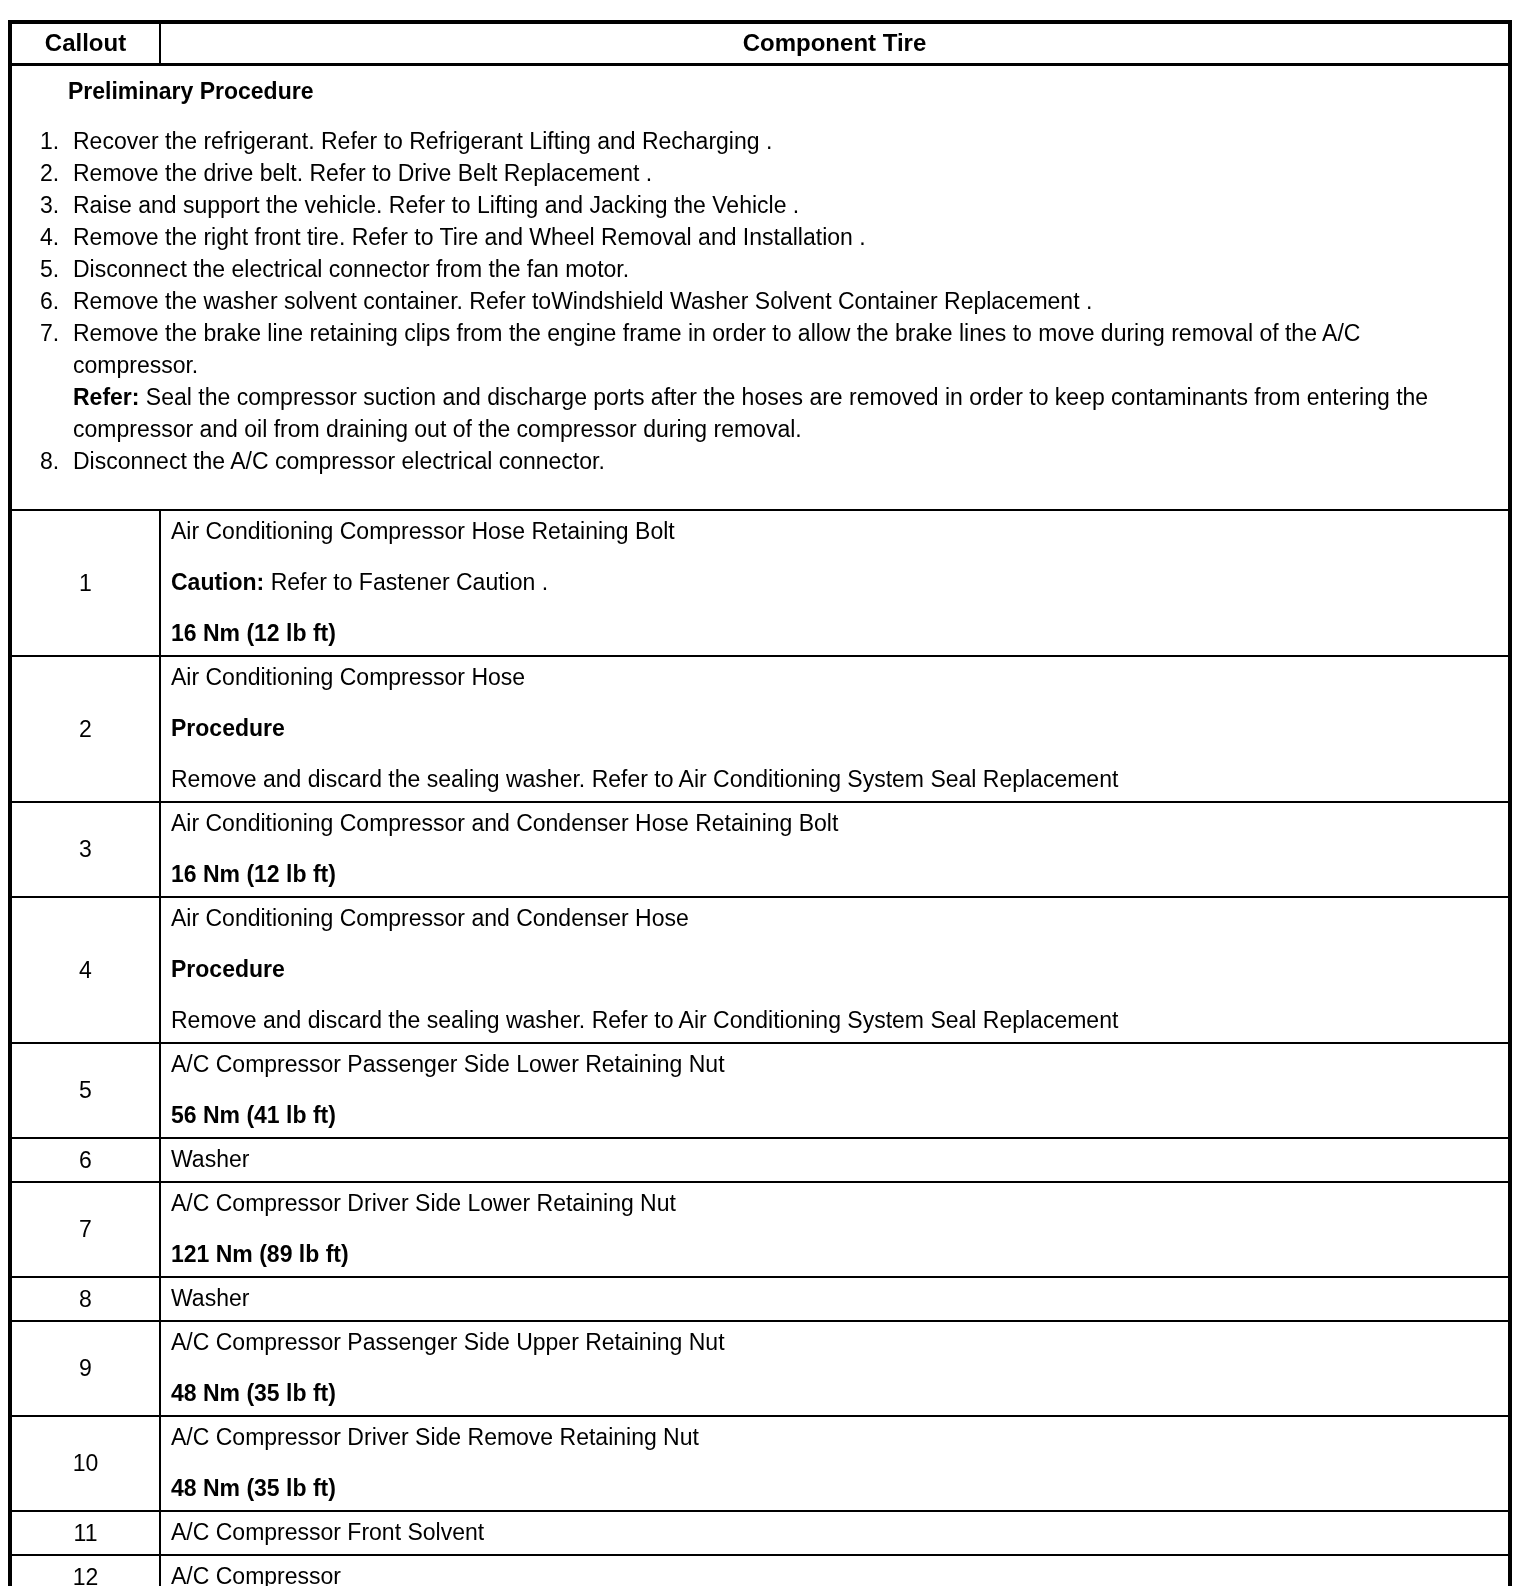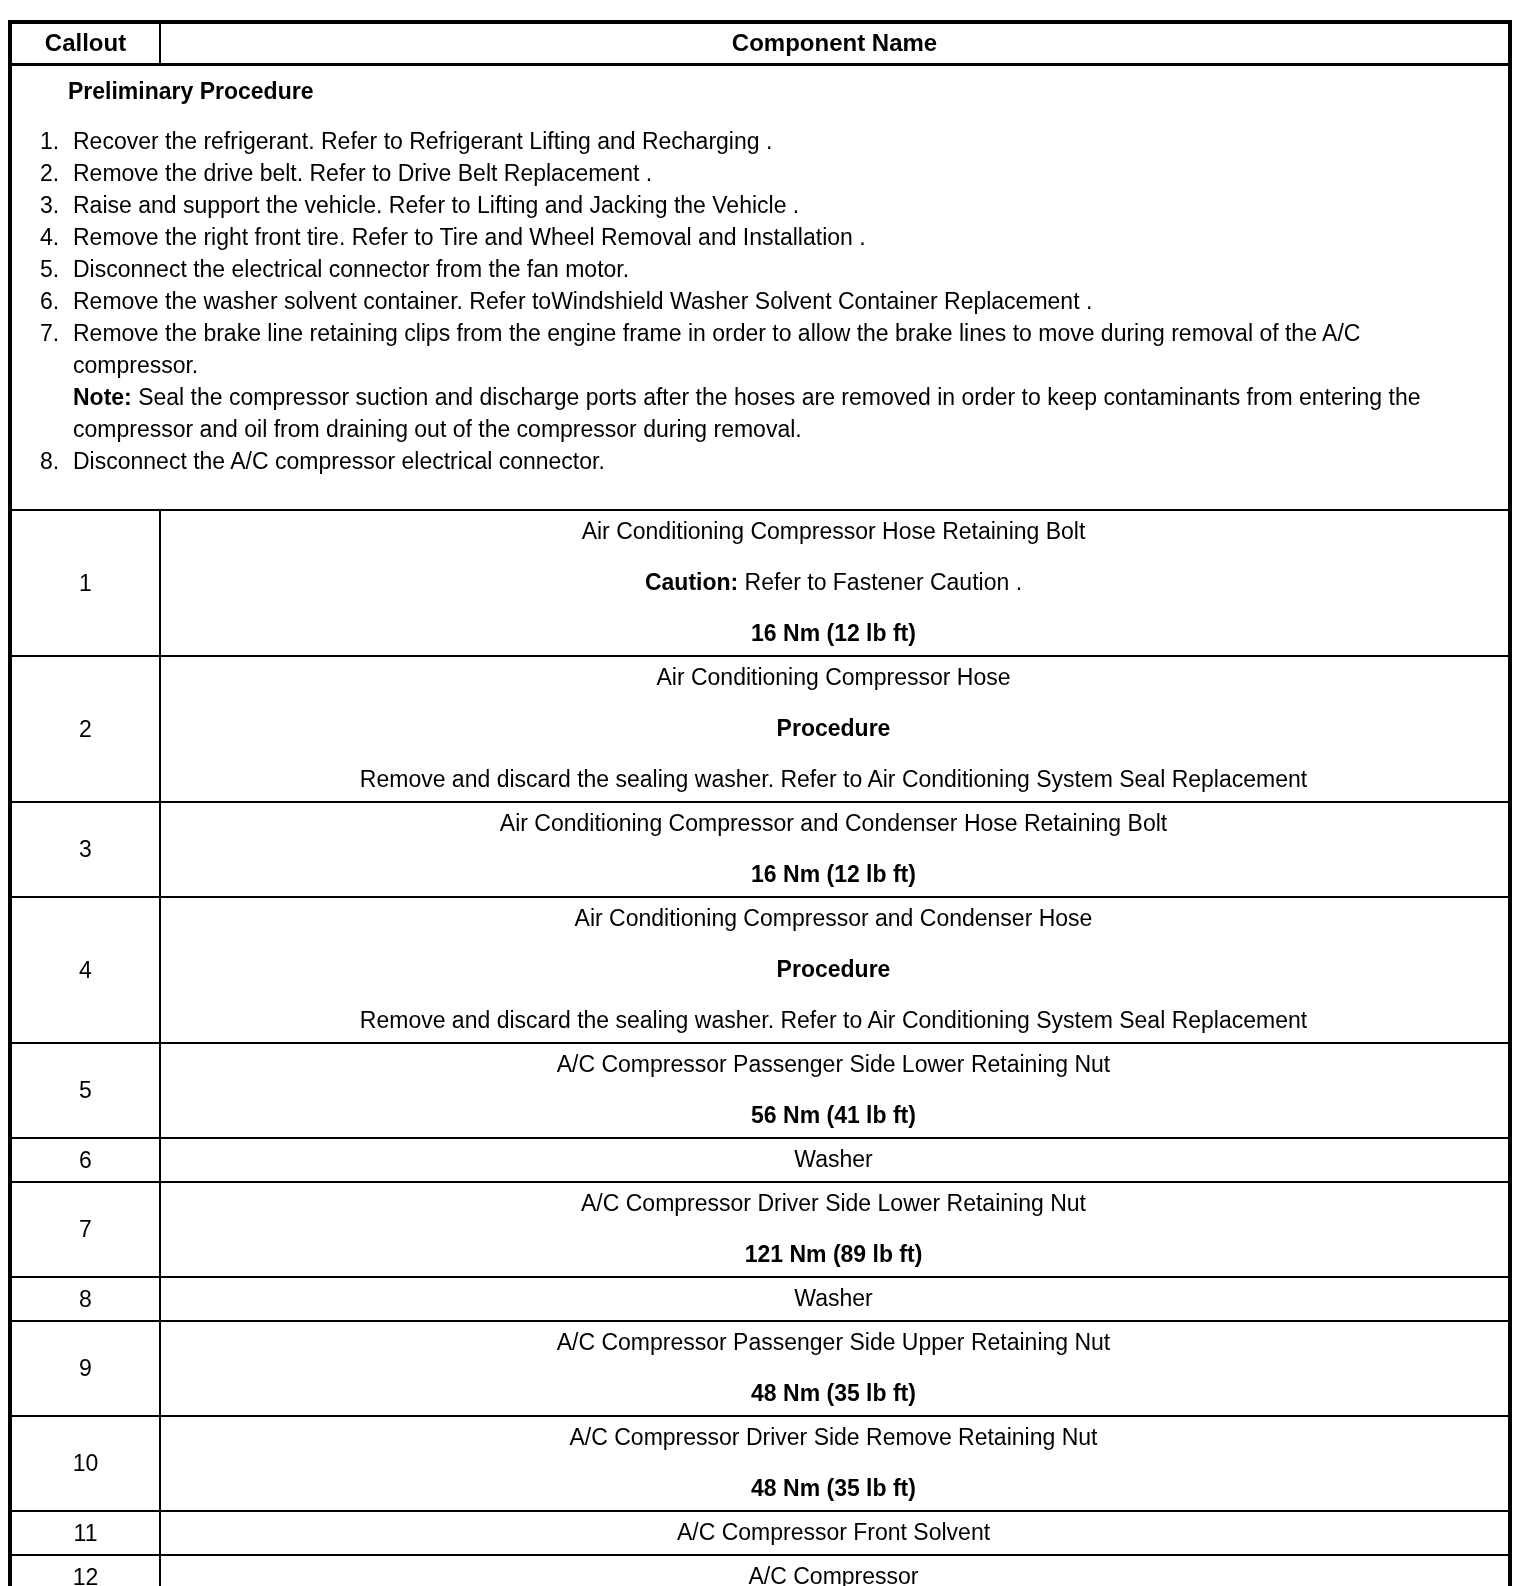--- a/index.html
+++ b/index.html
@@ -58,39 +58,38 @@
     text-align: center;
     vertical-align: middle;
     padding: 6px;
   }
   td.component-cell {
     padding: 7px 12px 8px 10px;
   }
   td.component-cell p {
     margin: 0 0 24px 0;
     line-height: 27px;
-    text-align: center;
   }
   td.component-cell p:last-child { margin-bottom: 0; }
   td.component-cell p.bold { font-weight: bold; }
   td.component-cell p b { font-weight: bold; }
 </style>
 </head>
 <body>
 
 <div class="page">
   <table class="component-table">
     <colgroup>
       <col class="callout-col">
       <col>
     </colgroup>
     <thead>
       <tr>
         <th>Callout</th>
-        <th>Component Name</th>
+        <th>Component Tire</th>
       </tr>
     </thead>
     <tbody id="table-body">
       <tr>
         <td class="prelim-cell" colspan="2">
           <div class="prelim-heading">Preliminary Procedure</div>
           <div id="prelim-steps">
               <div class="step">
                 <span class="step-num">1.</span>
                 <div class="step-body">
@@ -124,21 +123,21 @@
               <div class="step">
                 <span class="step-num">6.</span>
                 <div class="step-body">
                   <div>Remove the washer solvent container. Refer toWindshield Washer Solvent Container Replacement .</div>
                 </div>
               </div>
               <div class="step">
                 <span class="step-num">7.</span>
                 <div class="step-body">
                   <div>Remove the brake line retaining clips from the engine frame in order to allow the brake lines to move during removal of the A/C compressor.</div>
-                  <div class="note"><b>Note:</b> Seal the compressor suction and discharge ports after the hoses are removed in order to keep contaminants from entering the compressor and oil from draining out of the compressor during removal.</div>
+                  <div class="note"><b>Refer:</b> Seal the compressor suction and discharge ports after the hoses are removed in order to keep contaminants from entering the compressor and oil from draining out of the compressor during removal.</div>
                 </div>
               </div>
               <div class="step">
                 <span class="step-num">8.</span>
                 <div class="step-body">
                   <div>Disconnect the A/C compressor electrical connector.</div>
                 </div>
               </div>
             </div>
         </td>

